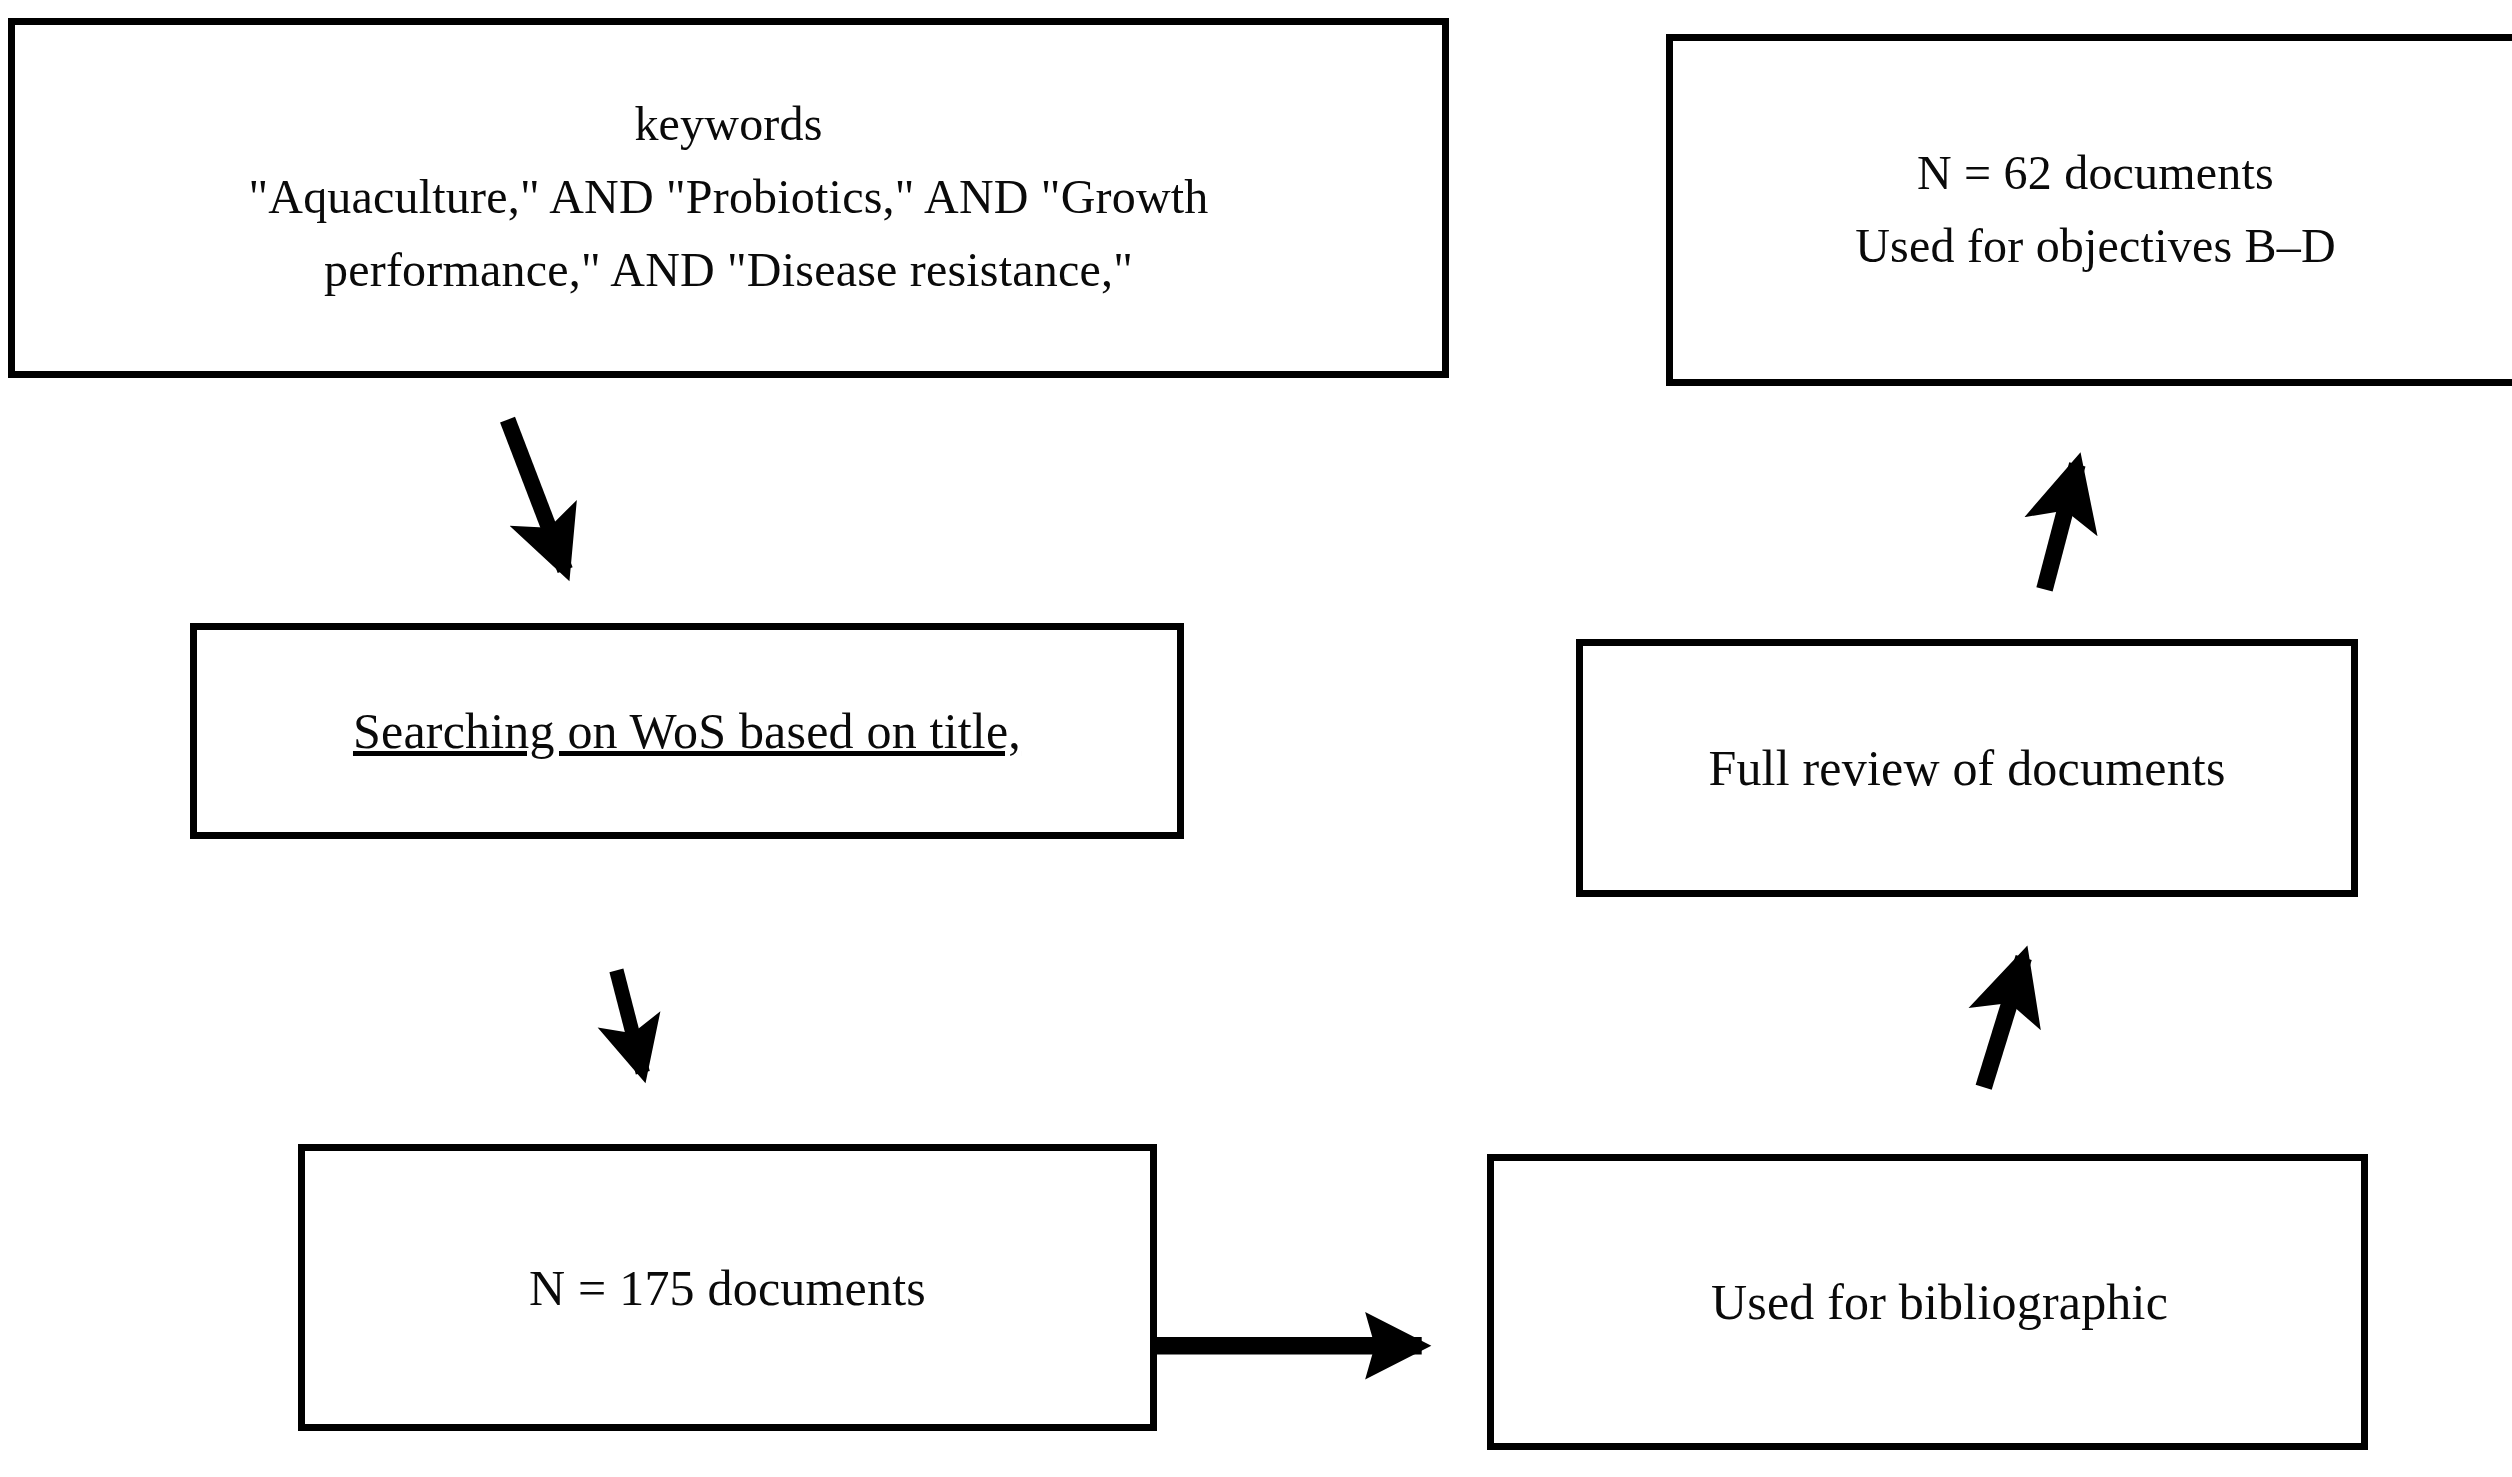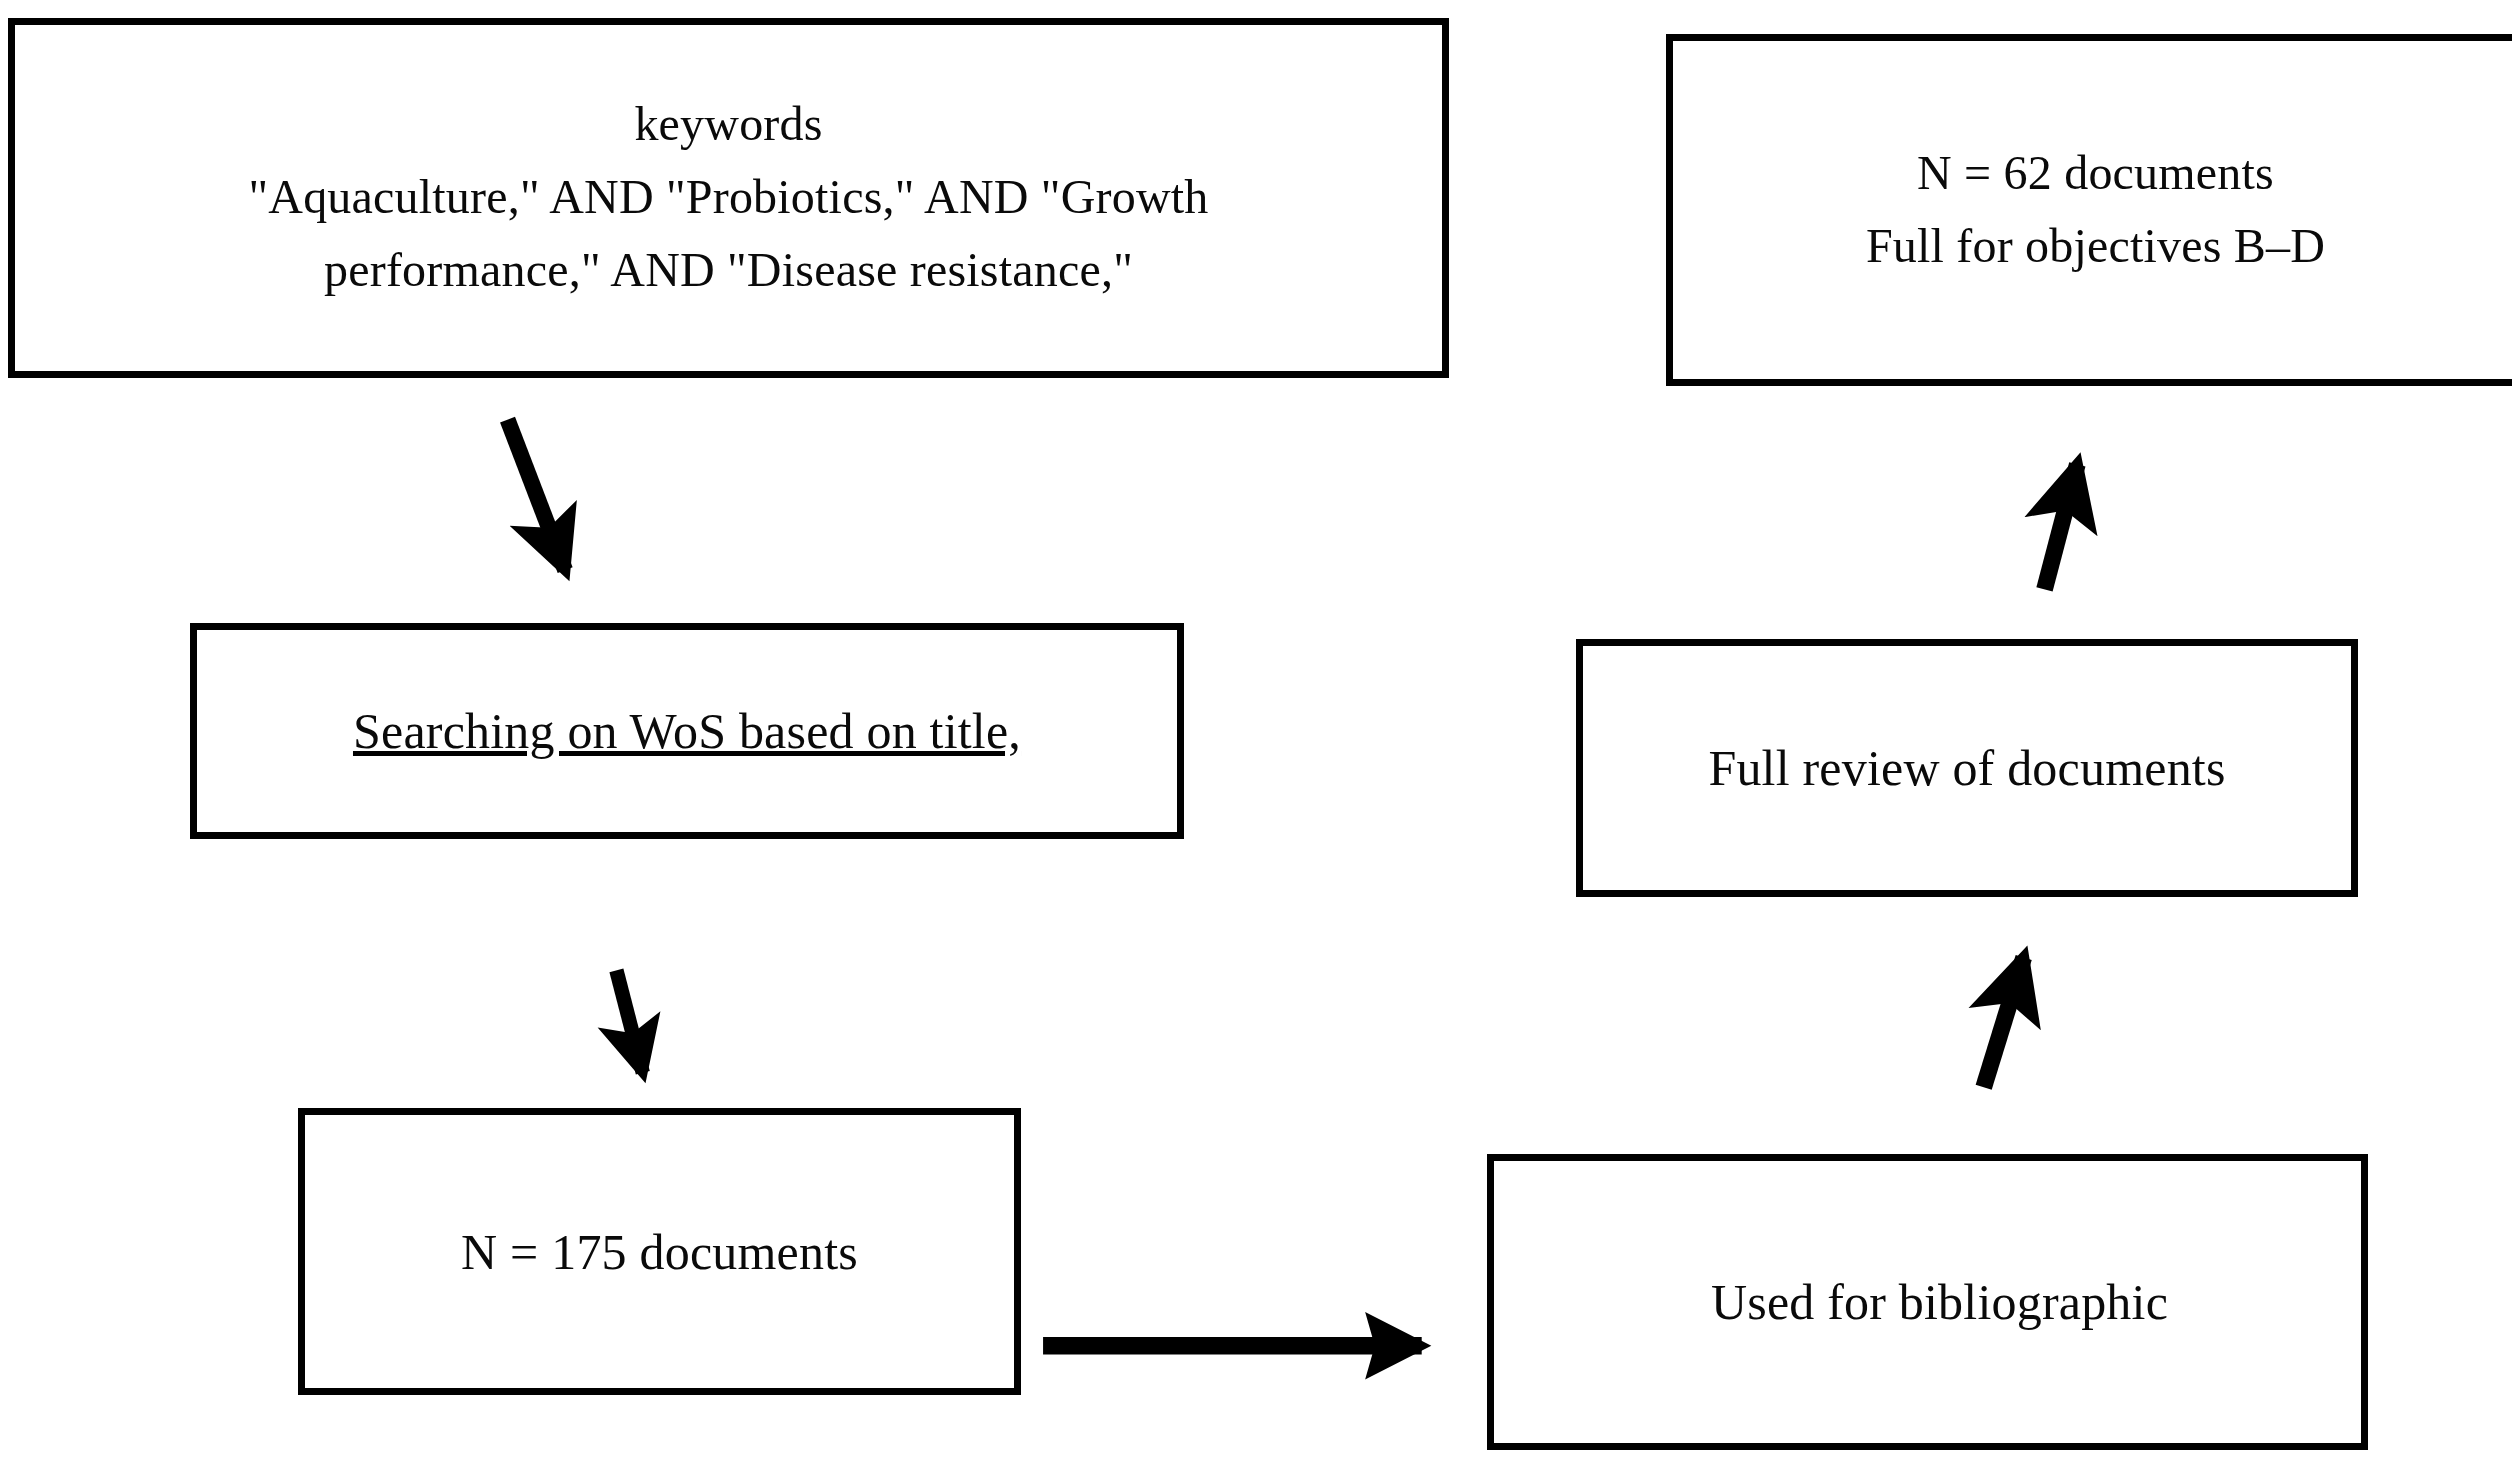--- a/index.html
+++ b/index.html
@@ -34,21 +34,21 @@
     font-size: 50px;
     line-height: 1.52;
     letter-spacing: 0.2px;
     white-space: nowrap;
   }
   
   #node-keywords      { left: 8px;   top: 17.6px;   width: 1441px; height: 360px; text-align: right; }
   #node-n62           { left: 1666px; top: 34px;   width: 859px; height: 352px; }
   #node-search-wos    { left: 190px;  top: 623px;  width: 994px; height: 216px; text-decoration: underline; }
   #node-full-review   { left: 1576px; top: 639px;  width: 782px; height: 258px; text-align: center; }
-  #node-n175          { left: 298px;  top: 1108px; width: 723px;  height: 287px; }
+  #node-n175          { left: 298px;  top: 1144px; width: 859px;  height: 287px; }
   #node-biblio        { left: 1487px; top: 1154px; width: 881px; height: 296px; padding-left: 24px; }
 
   #node-keywords .line { font-size: 48px; }
   #node-n62 .line      { font-size: 48px; }
 
   .edge-layer {
     position: absolute;
     left: 0;
     top: 0;
     width: 2512px;
@@ -93,21 +93,21 @@
   </svg>
 
   <div class="node" id="node-keywords">
     <span class="line">keywords</span>
     <span class="line">"Aquaculture," AND "Probiotics," AND "Growth</span>
     <span class="line">performance," AND "Disease resistance,"</span>
   </div>
 
   <div class="node" id="node-n62">
     <span class="line">N = 62 documents</span>
-    <span class="line">Full for objectives B–D</span>
+    <span class="line">Used for objectives B–D</span>
   </div>
 
   <div class="node" id="node-search-wos">
     <span class="line">Searching on WoS based on title,</span>
   </div>
 
   <div class="node" id="node-full-review">
     <span class="line">Full review of documents</span>
   </div>
 

